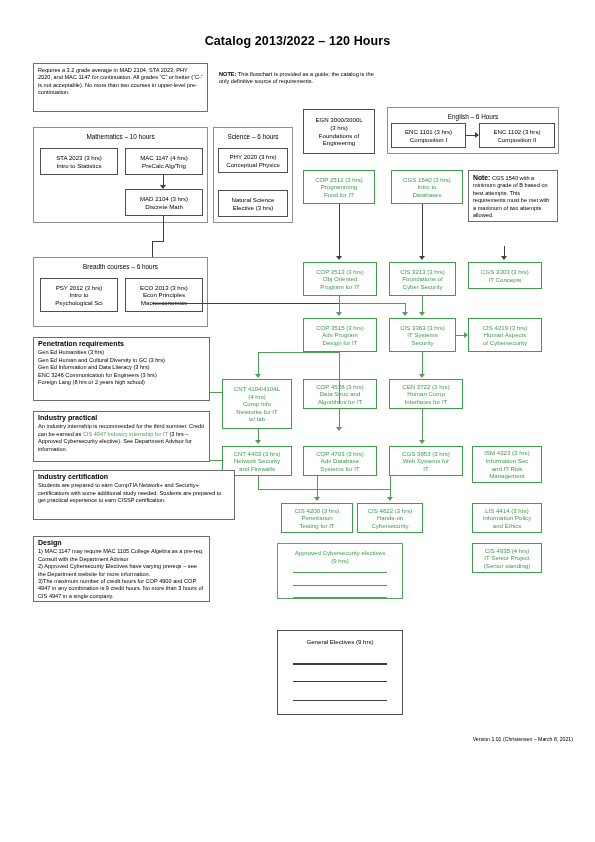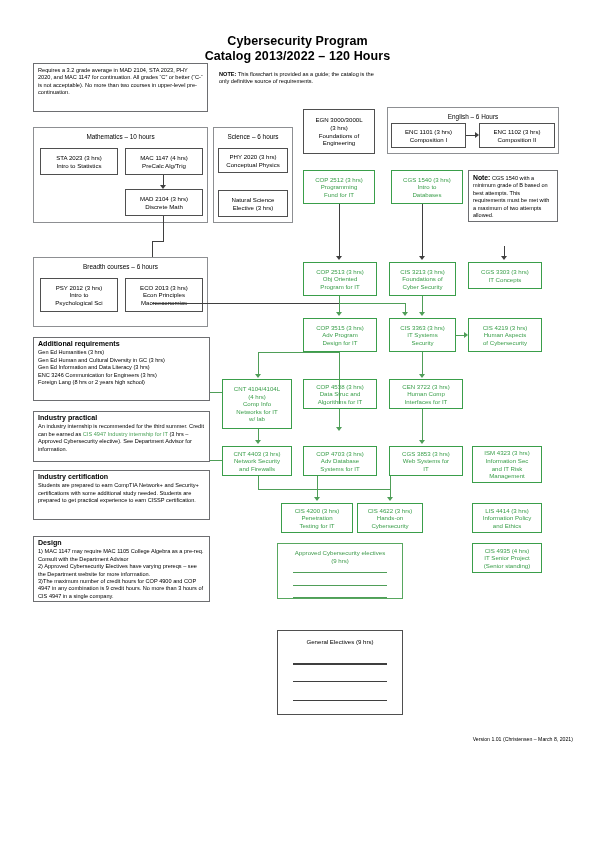--- a/index.html
+++ b/index.html
@@ -88,21 +88,20 @@
     position: absolute; right: 22px; top: 736px;
     font-size: 5.2px; color: #000;
   }
 </style>
 </head>
 <body>
 
 <div class="page">
 
   <div id="title-block">
-    <div>Cybersecurity Program</div>
     <div>Catalog 2013/2022 – 120 Hours</div>
   </div>
 
   <div class="tbox" style="left:33px; top:63px; width:175px; height:49px;">
     <p>Requires a 3.2 grade average in MAD 2104, STA 2023, PHY 2020, and MAC 1147 for continuation. All grades “C” or better (“C-“ is not acceptable). No more than two courses in upper-level pre-continuation.</p>
   </div>
 
   <div style="position:absolute; left:219px; top:71px; width:160px; font-size:5.6px; line-height:7.4px;">
     <b>NOTE:</b>
     <span>This flowchart is provided as a guide; the catalog is the only definitive source of requirements.</span>
@@ -345,34 +344,34 @@
   </div>
 
   <div class="box" style="left:277px; top:630px; width:126px; height:85px; border-color:#4f4f4f; justify-content:flex-start; padding-top:7px; color:#000;">
     <span>General Electives (9 hrs)</span>
   </div>
   <div class="rule k" style="left:293px; top:663px; width:94px; height:2px;"></div>
   <div class="rule k" style="left:293px; top:681px; width:94px;"></div>
   <div class="rule k" style="left:293px; top:700px; width:94px;"></div>
 
   <div class="tbox" style="left:33px; top:337px; width:177px; height:64px;">
-    <span class="hd">Additional requirements</span>
+    <span class="hd">Penetration requirements</span>
     <p>Gen Ed Humanities (3 hrs)</p>
     <p>Gen Ed Human and Cultural Diversity in GC (3 hrs)</p>
     <p>Gen Ed Information and Data Literacy (3 hrs)</p>
     <p>ENC 3246 Communication for Engineers (3 hrs)</p>
     <p>Foreign Lang (8 hrs or 2 years high school)</p>
   </div>
 
   <div class="tbox" style="left:33px; top:411px; width:177px; height:51px;">
     <span class="hd">Industry practical</span>
     <p><span>An industry internship is recommended for the third summer. Credit can be earned as </span><span class="green-txt">CIS 4947 Industry internship for IT</span><span> (3 hrs – Approved Cybersecurity elective). See Department Advisor for information.</span></p>
   </div>
 
-  <div class="tbox" style="left:33px; top:470px; width:177px; height:50px;">
+  <div class="tbox" style="left:33px; top:470px; width:202px; height:50px;">
     <span class="hd">Industry certification</span>
     <p>Students are prepared to earn CompTIA Network+ and Security+ certifications with some additional study needed. Students are prepared to get practical experience to earn CISSP certification.</p>
   </div>
 
   <div class="tbox" style="left:33px; top:536px; width:177px; height:66px;">
     <span class="hd">Design</span>
     <p>1) MAC 1147 may require MAC 1105 College Algebra as a pre-req. Consult with the Department Advisor</p>
     <p>2) Approved Cybersecurity Electives have varying prereqs – see the Department website for more information.</p>
     <p>3)The maximum number of credit hours for COP 4900 and COP 4947 in any combination is 9 credit hours. No more than 3 hours of CIS 4947 in a single company.</p>
   </div>

